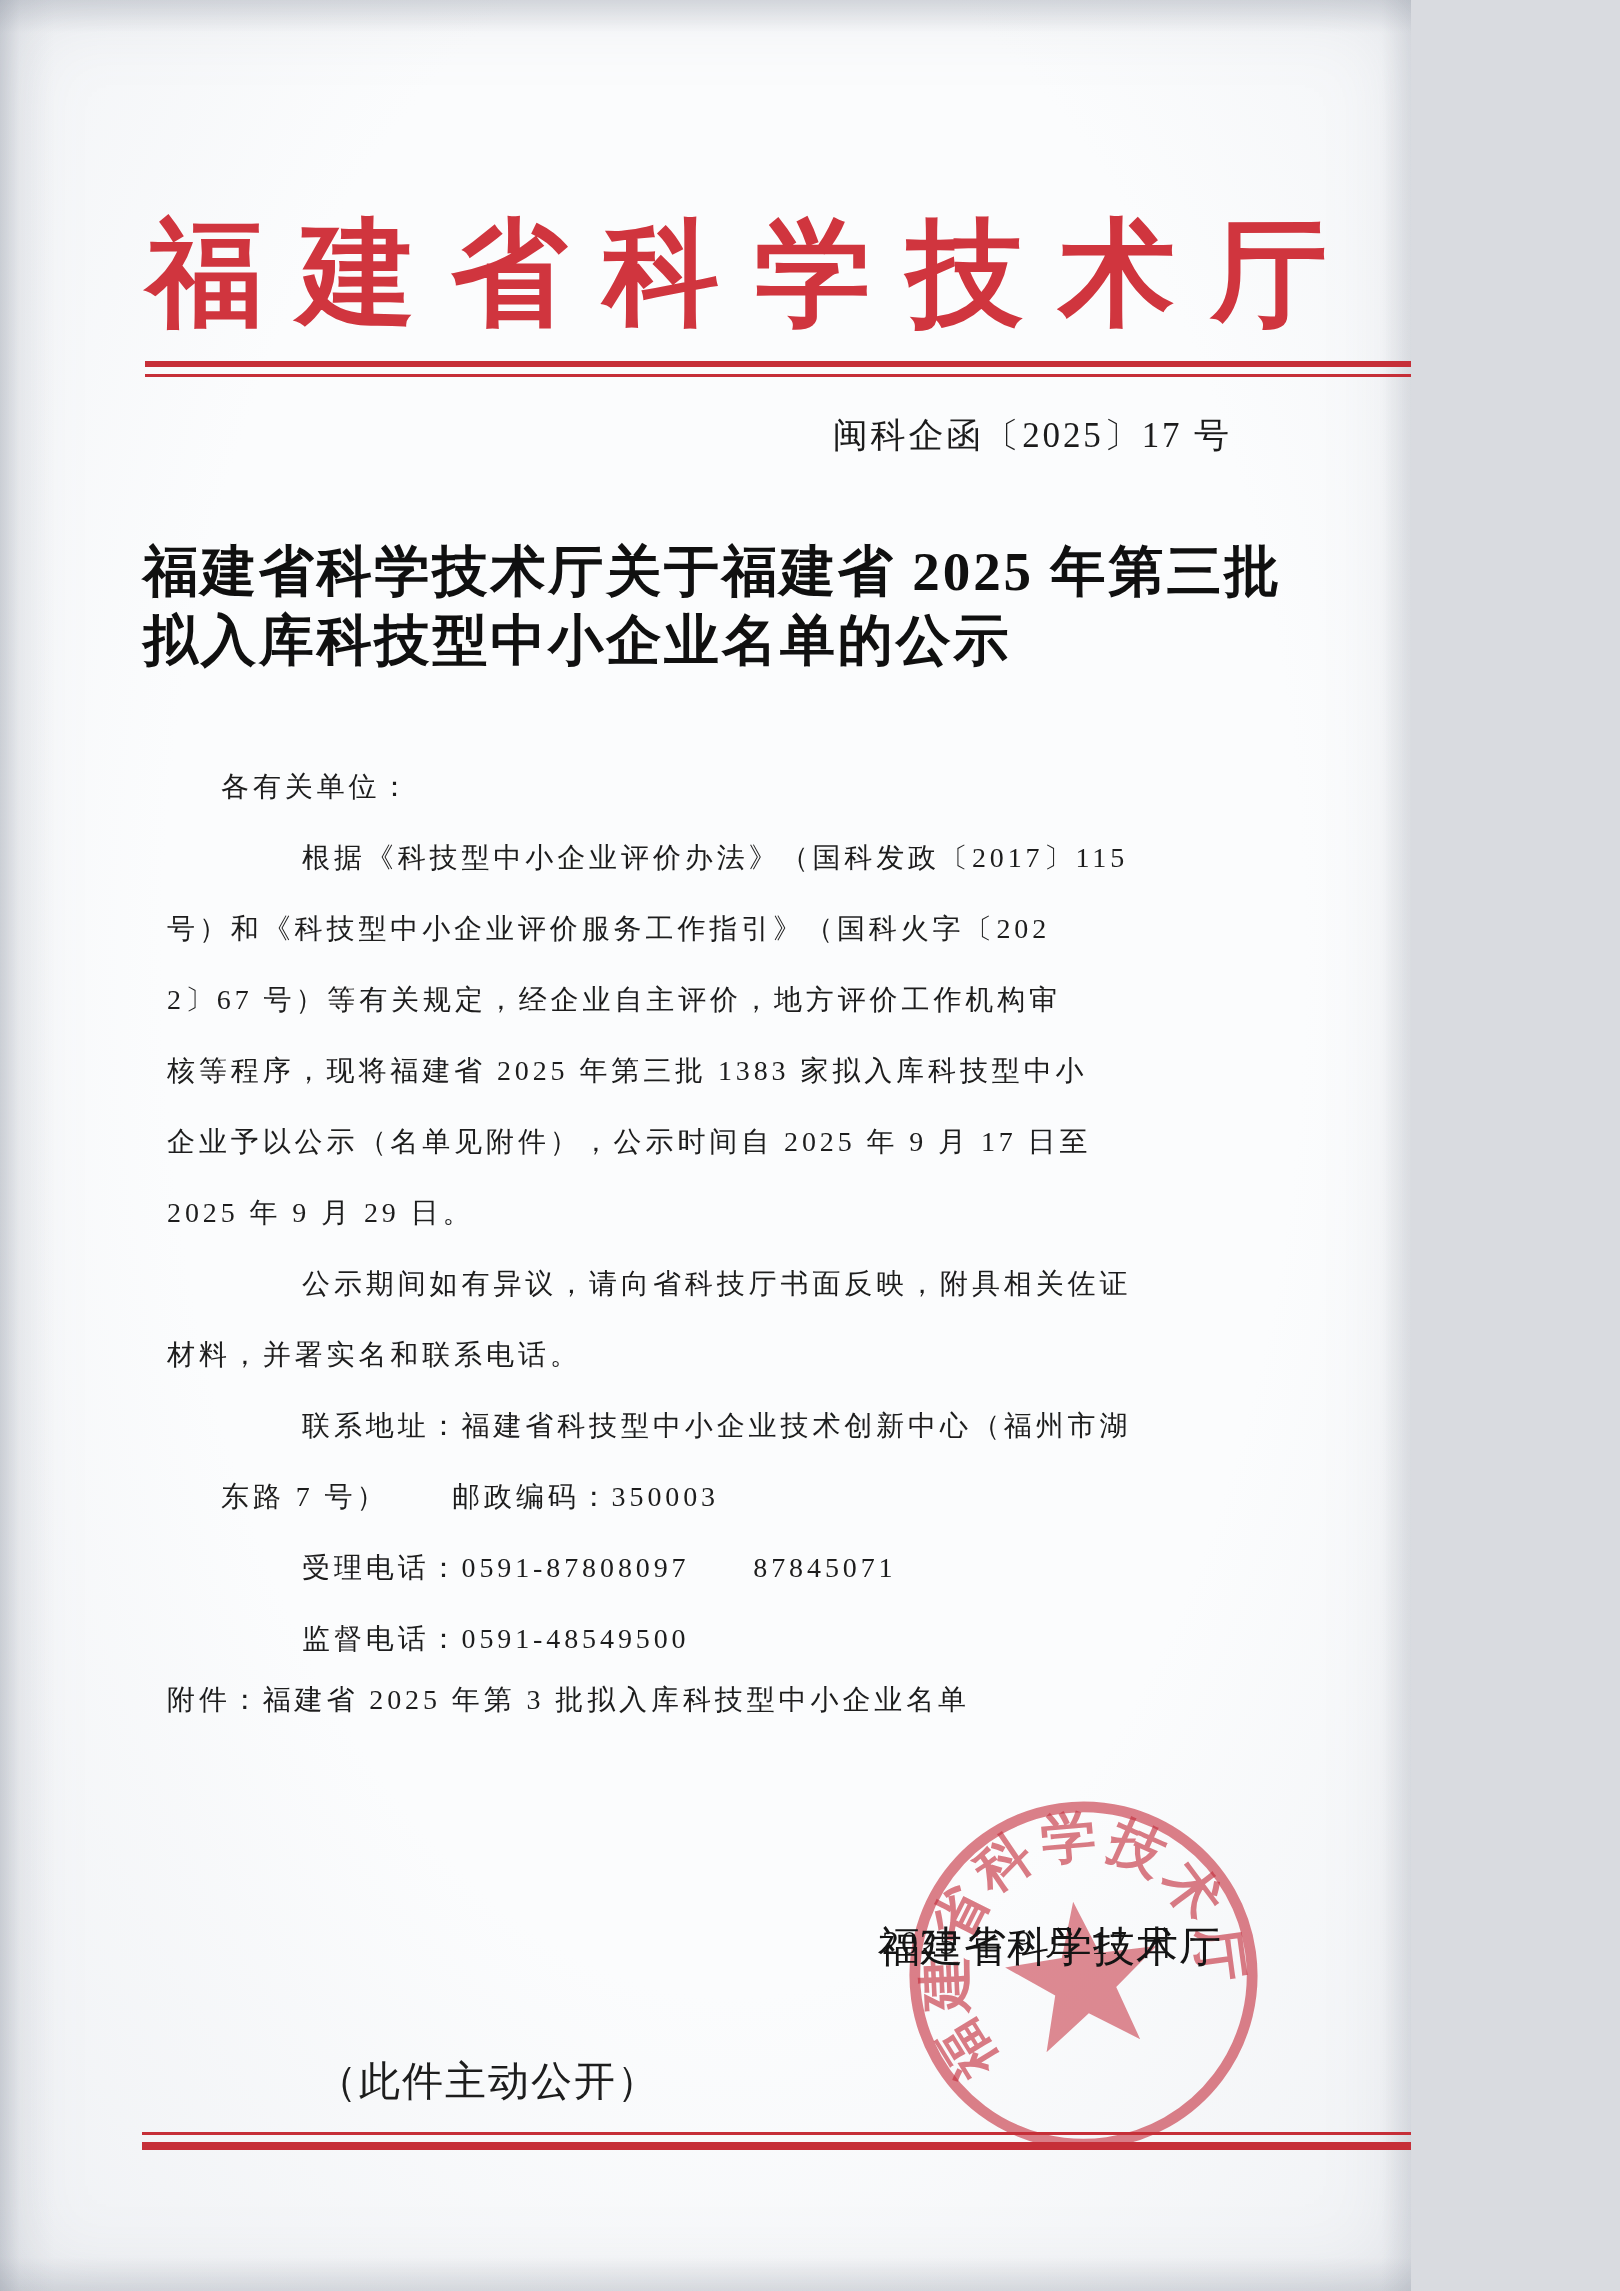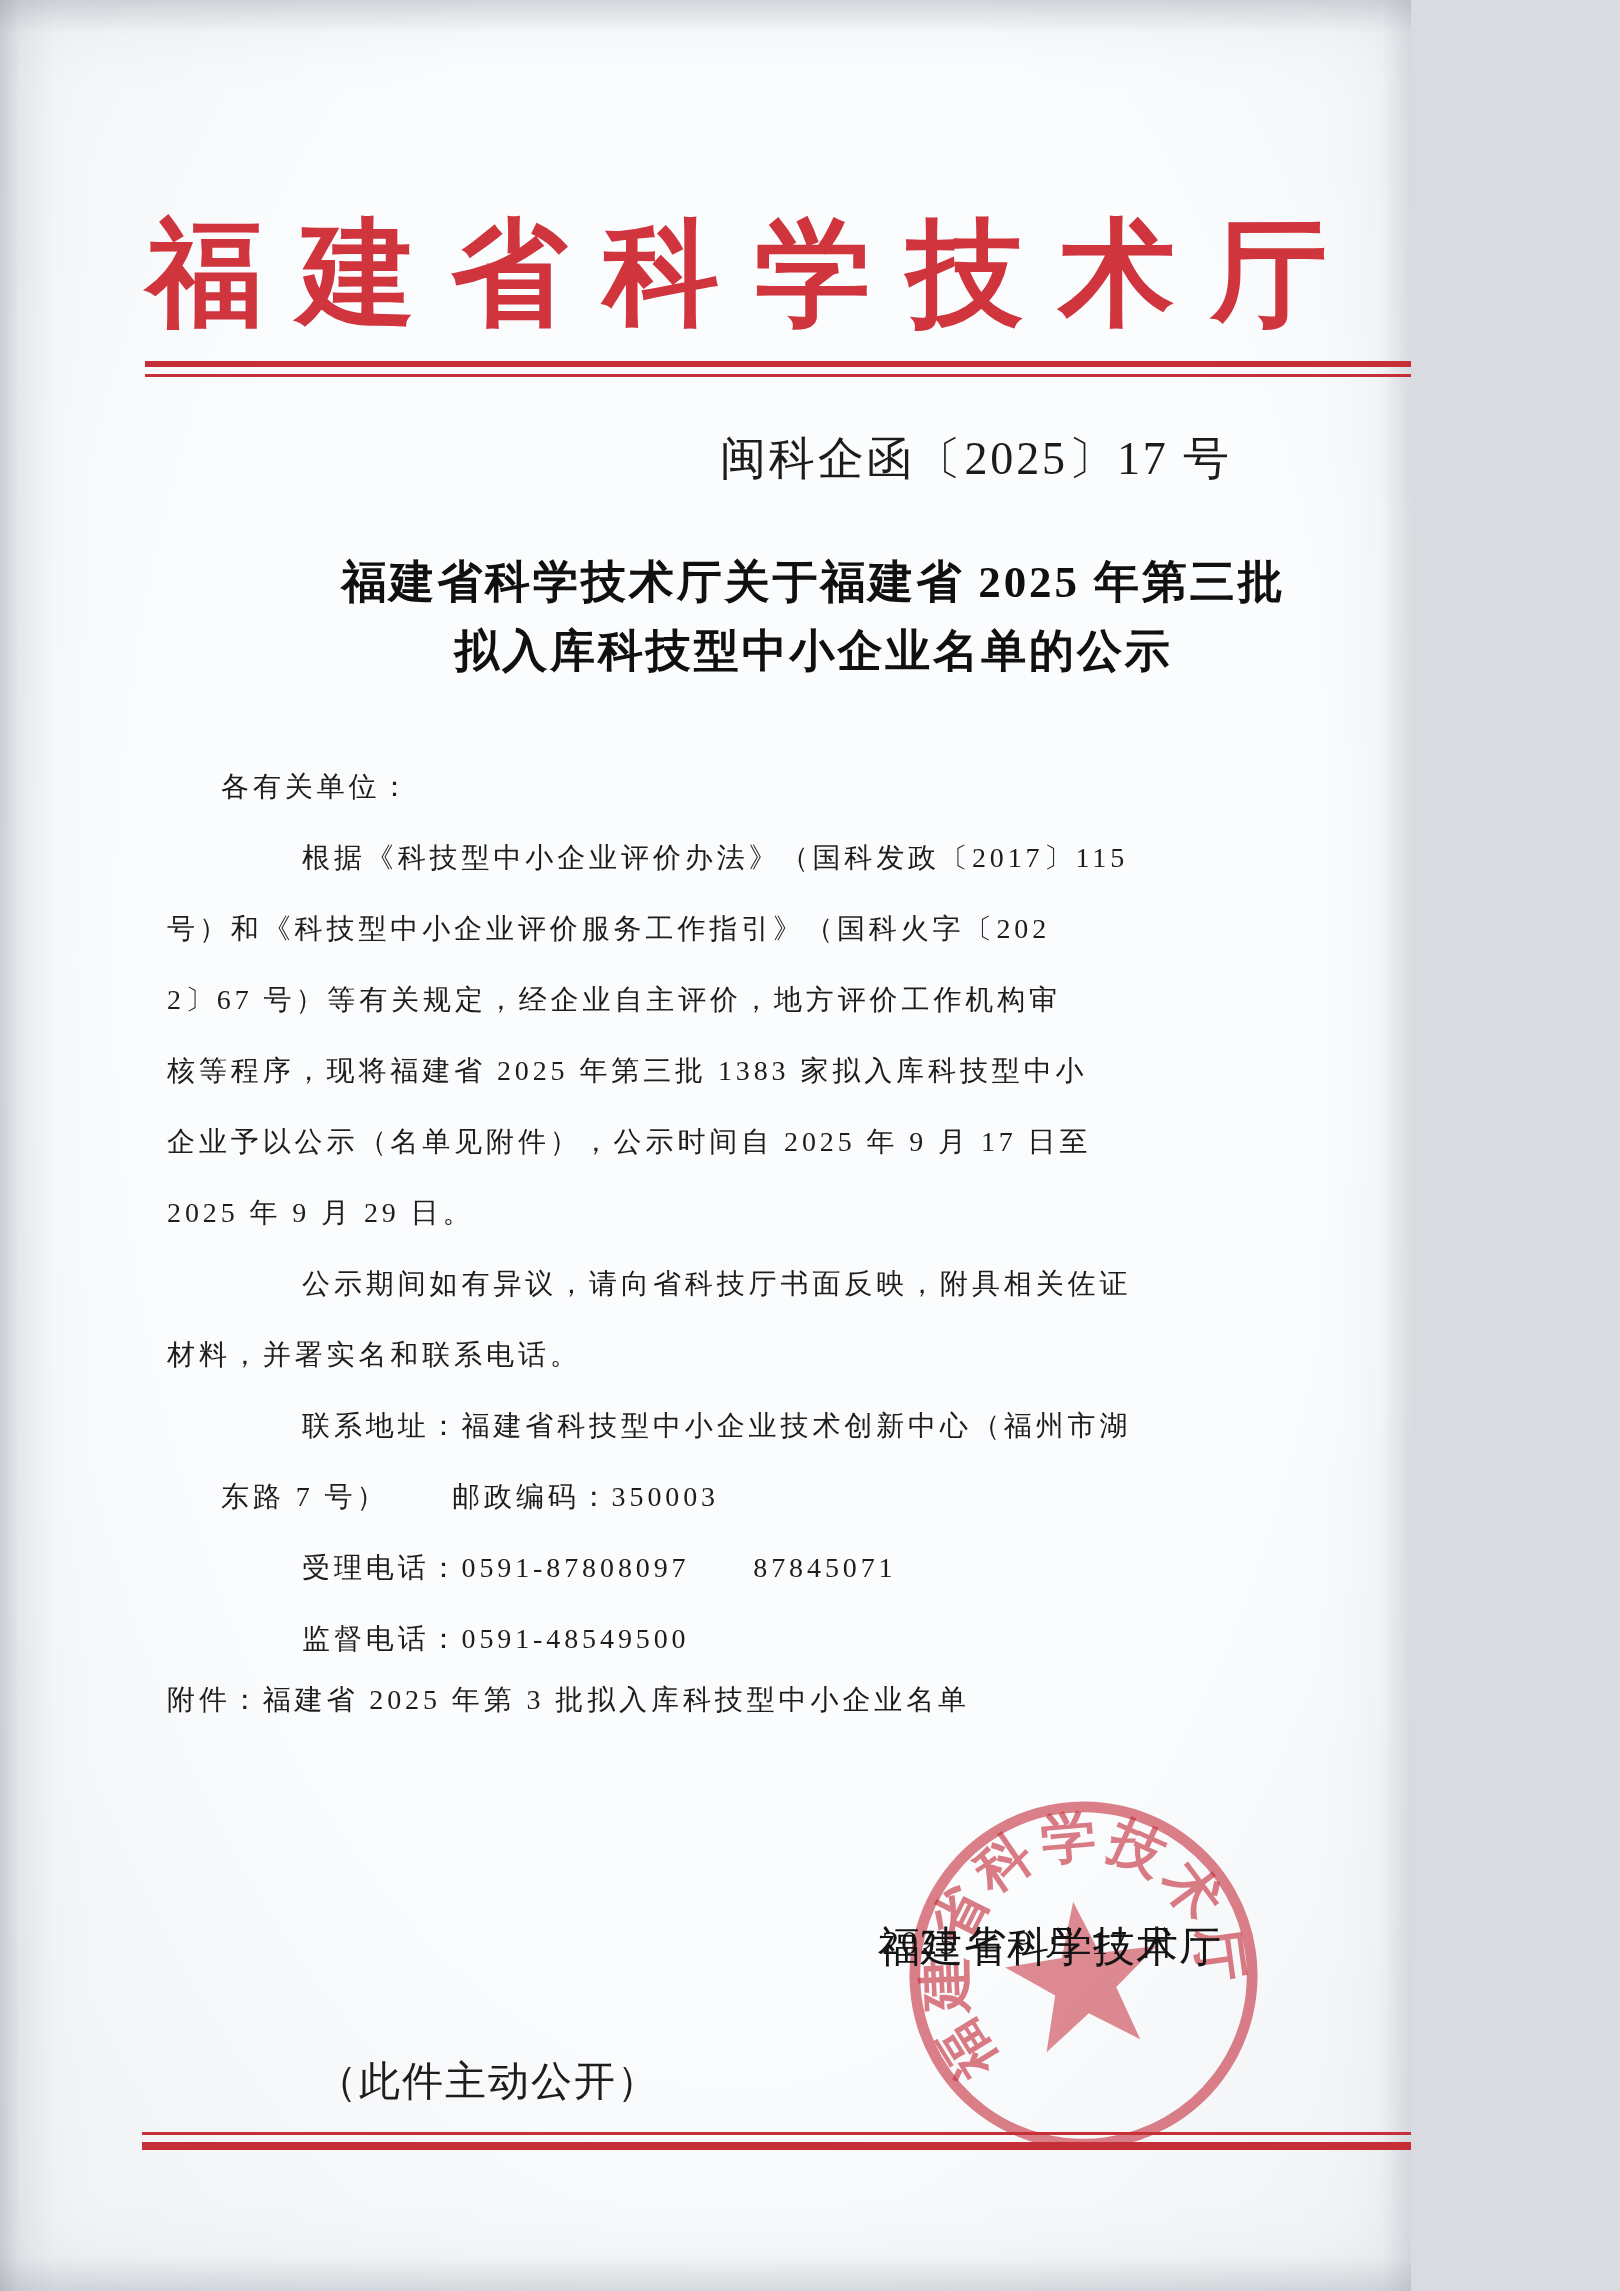--- a/index.html
+++ b/index.html
@@ -20,27 +20,27 @@
     position:absolute;left:147px;top:208px;
     font-size:116px;line-height:1.15;font-weight:600;
     color:#d0353e;letter-spacing:36px;white-space:nowrap;
   }
   .rule{position:absolute;background:#c62f38;}
   .rule-top-thick{left:145px;top:361px;width:1335px;height:5.9px;}
   .rule-top-thin{left:145px;top:374px;width:1335px;height:2.9px;}
   .rule-bottom-thin{left:142px;top:2132px;width:1335px;height:2.9px;}
   .rule-bottom-thick{left:142px;top:2142px;width:1335px;height:7.8px;}
   .doc-number{
-    position:absolute;top:428px;right:179px;
-    font-size:46px;color:#1c1c1c;letter-spacing:2.9px;white-space:nowrap;
+    position:absolute;top:412px;right:179px;
+    font-size:35px;color:#1c1c1c;letter-spacing:2.9px;white-space:nowrap;
   }
   .title{
-    position:absolute;left:143px;top:548px;width:1341px;
-    text-align:center;font-weight:700;color:#101010;
-    font-size:45px;line-height:69px;letter-spacing:2.9px;
+    position:absolute;left:143px;top:537px;width:1341px;
+    text-align:left;font-weight:700;color:#101010;
+    font-size:55px;line-height:69px;letter-spacing:2.9px;
   }
   .body-block{position:absolute;left:167px;top:751px;width:1304px;}
   .line{
     font-size:28px;line-height:71px;color:#1d1d1d;
     letter-spacing:3.9px;white-space:nowrap;
   }
   .ind0{padding-left:0;}
   .ind1{padding-left:54px;}
   .ind2{padding-left:135px;}
   .attachment{position:absolute;left:167px;top:1664px;}

